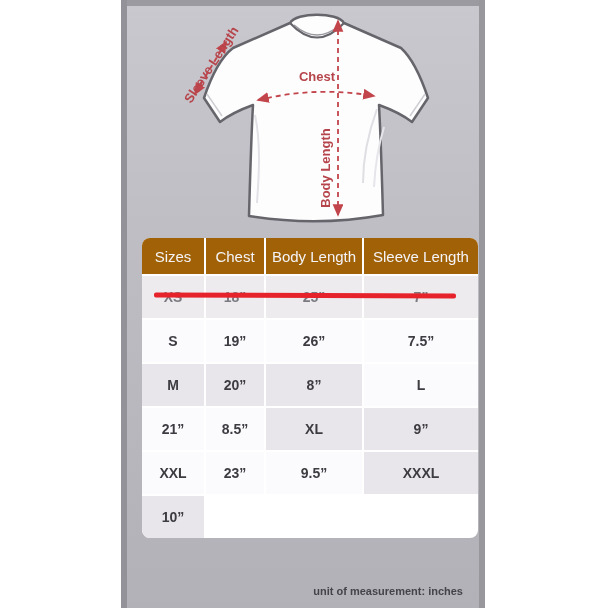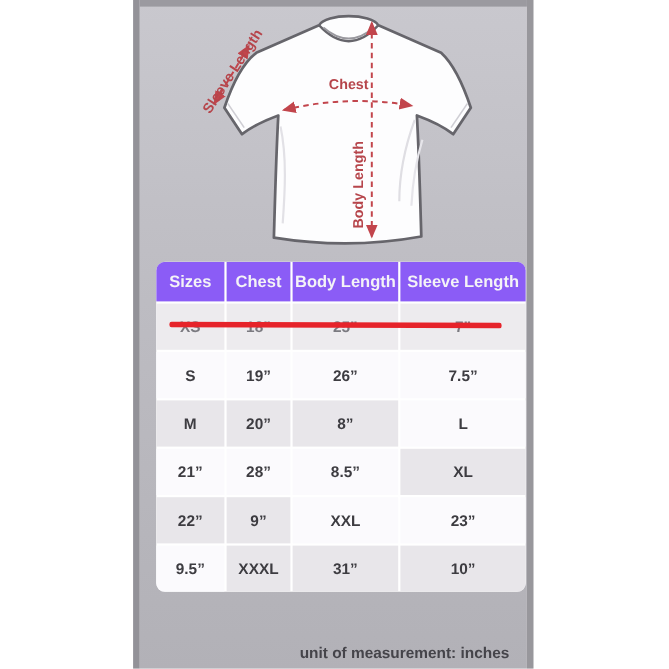--- a/index.html
+++ b/index.html
@@ -20,34 +20,34 @@
   .table-wrap{
     position:absolute;top:238px;left:15px;width:336px;
     background:#ffffff;border-radius:8px;overflow:hidden;
     display:grid;grid-template-columns:62px 58px 96px 114px;gap:2px;
   }
   .cell{
     display:flex;align-items:center;justify-content:center;
     font-size:14px;color:#3d3c41;font-weight:700;
   }
   .th{
-    height:36px;background:#8b5cf6;color:#f4f3f7;
-    font-weight:700;font-size:15px;
+    height:36px;background:#a16207;color:#f4f3f7;
+    font-weight:400;font-size:15px;
   }
   .td{height:42px;}
   .r-white{background:#fbfafd;}
   .r-gray{background:#e8e6ea;}
   .r-xs{background:#edebee;color:#7b7a80;}
   .strike{
     position:absolute;top:55px;left:12px;width:302px;height:5px;
     background:#e6232a;border-radius:2px;transform:rotate(0.2deg);
   }
   .unit-note{
     position:absolute;top:585px;right:16px;
-    font-size:14px;font-weight:700;color:#45444a;
+    font-size:11px;font-weight:700;color:#45444a;
   }
 </style>
 </head>
 <body>
 
 <div class="content">
   <div class="top-strip"></div>
 
   <svg class="shirt-svg" width="352" height="234" viewBox="0 0 352 234">
     <defs>
@@ -98,32 +98,29 @@
     <div class="cell td r-white">19”</div>
     <div class="cell td r-white">26”</div>
     <div class="cell td r-white">7.5”</div>
 
     <div class="cell td r-gray">M</div>
     <div class="cell td r-gray">20”</div>
     <div class="cell td r-gray">8”</div>
 
     <div class="cell td r-white">L</div>
     <div class="cell td r-white">21”</div>
-    <div class="cell td r-white">28”</div>
     <div class="cell td r-white">8.5”</div>
 
     <div class="cell td r-gray">XL</div>
-    <div class="cell td r-gray">22”</div>
     <div class="cell td r-gray">9”</div>
 
     <div class="cell td r-white">XXL</div>
     <div class="cell td r-white">23”</div>
     <div class="cell td r-white">9.5”</div>
 
     <div class="cell td r-gray">XXXL</div>
-    <div class="cell td r-gray">31”</div>
     <div class="cell td r-gray">10”</div>
 
     <div class="strike"></div>
   </div>
 
   <div class="unit-note">unit of measurement: inches</div>
 </div>
 
 </body></html>

